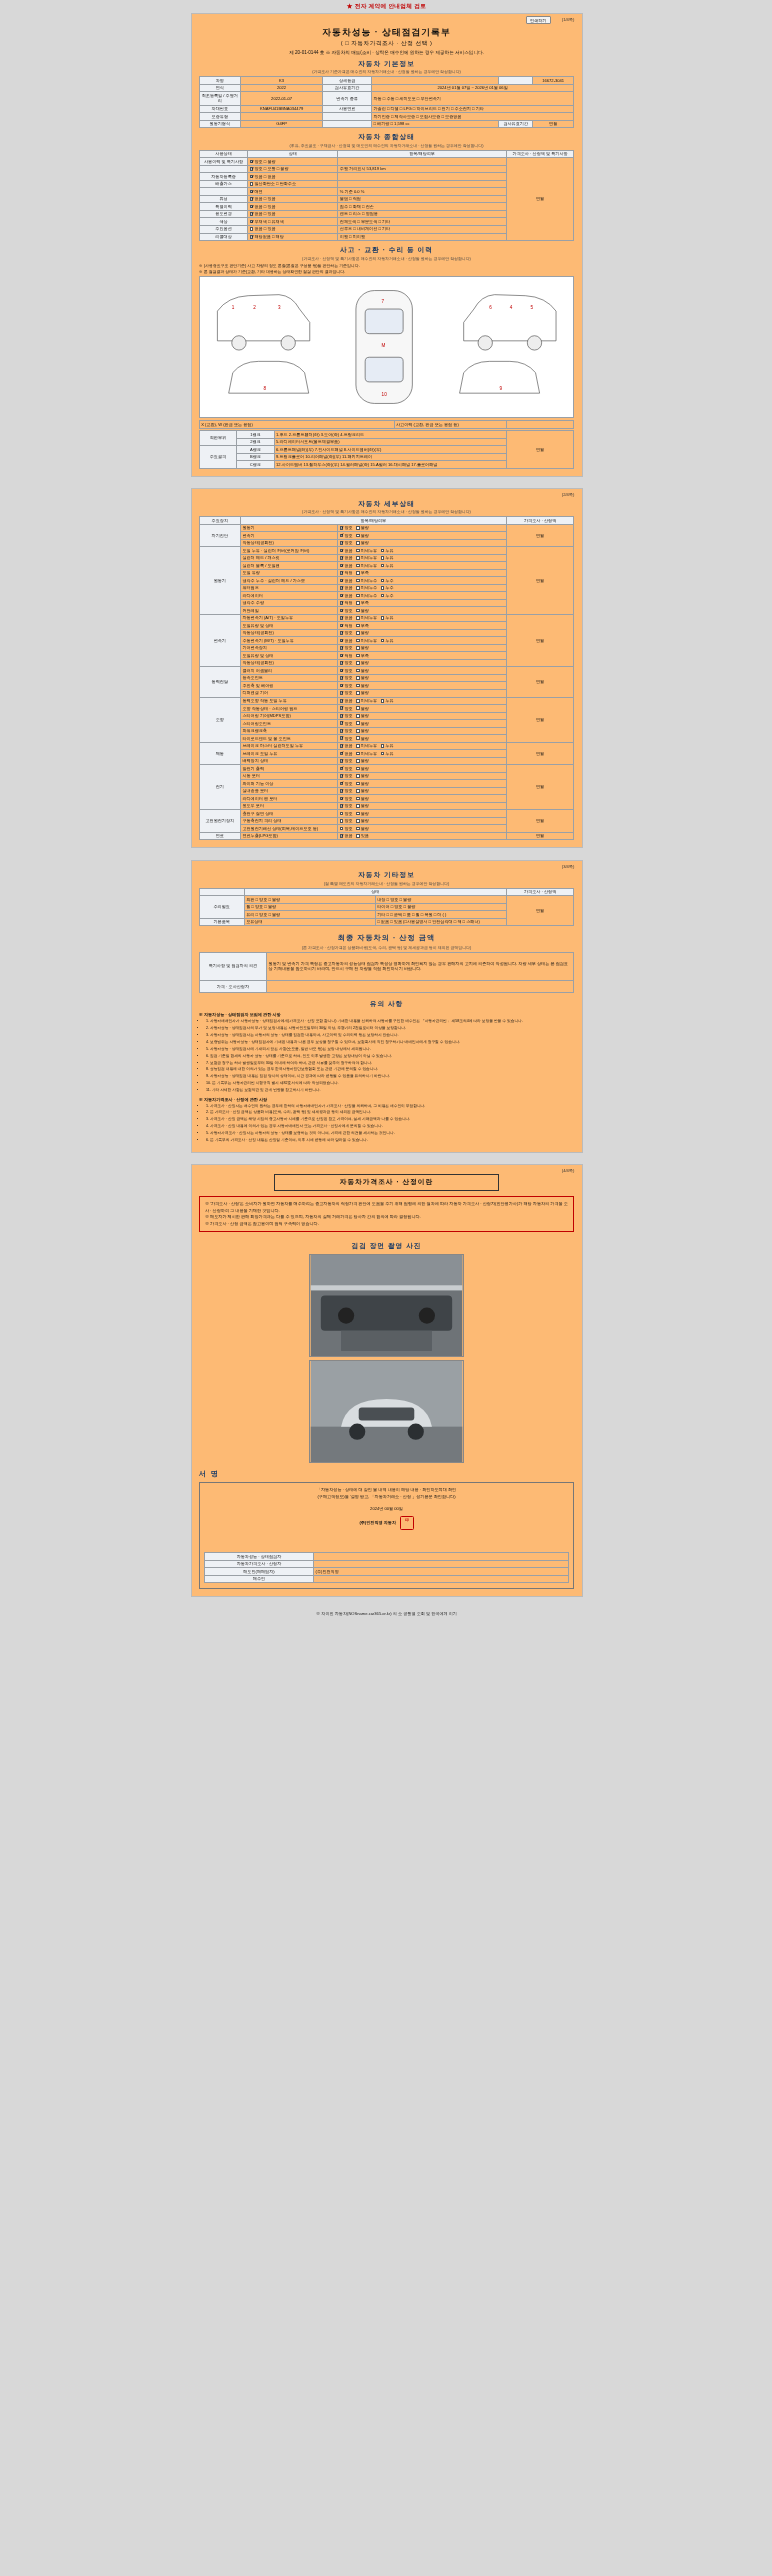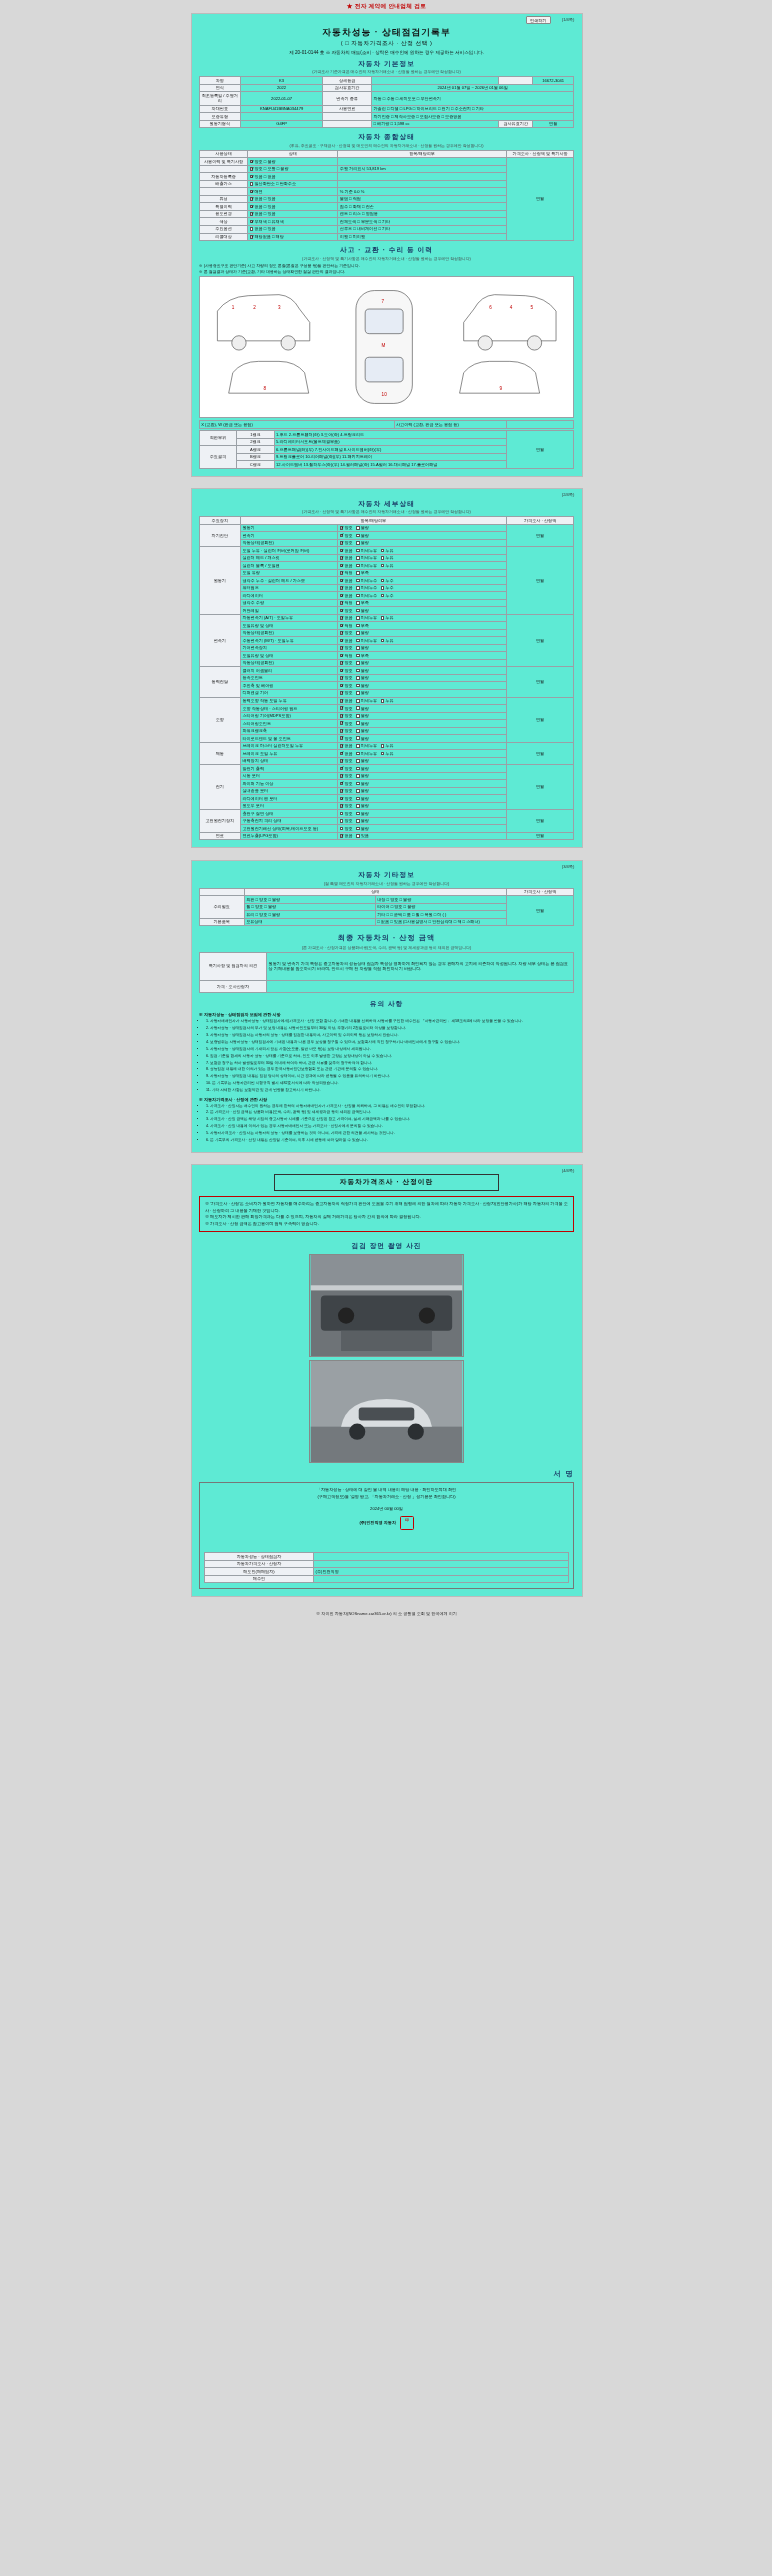--- a/index.html
+++ b/index.html
@@ -8,21 +8,21 @@
     width:773px;
     background:#d8d8d8;
     font-family:"Liberation Sans", sans-serif;
     font-size:4.6px;
     color:#111;
   }
   .wrap { width:773px; }
   .topbar { text-align:center; padding:3.1px 0 2.1px; }
   .topbar .red { color:#c00000; font-size:5.7px; font-weight:bold; letter-spacing:0.3px;}
   .page {
-    width:392px; margin:0 auto 11.3px; background:#5eead4; padding:5.2px 7.2px 7.2px;
+    width:392px; margin:0 auto 11.3px; background:#fdba74; padding:5.2px 7.2px 7.2px;
     position:relative; border:0.5px solid #bbb;
   }
   .pageno { position:absolute; right:7.2px; top:3.1px; font-size:4.1px; color:#333; }
   .printbtn {
     position:absolute; right:31px; top:2.1px; border:0.5px solid #888; background:#f3f3f3;
     font-size:4.1px; padding:0.5px 3.1px; border-radius:1px;
   }
   h1.doc-title {
     text-align:center; font-size:8.8px; font-weight:bold; letter-spacing:1px;
     margin:7.2px 0 1px;
@@ -51,21 +51,21 @@
   .price-title { text-align:center; font-size:7.2px; font-weight:bold; color:#1a3b66; letter-spacing:1px; margin:6.2px 0 2.1px;}
   .caution-title {
     border:0.5px solid #333; text-align:center; font-size:6.7px; font-weight:bold;
     padding:3.1px 0; letter-spacing:1px; margin:3.1px auto 5.2px; width:60%;
   }
   .redbox { border:1px solid #c00000; padding:4.1px 5.2px; font-size:4.1px; line-height:1.6; color:#111;}
   .photos { text-align:center; }
   .photo {
     width:155px; height:103px; margin:3.1px auto; display:block; border:0.5px solid #888;
   }
-  .sign-title { text-align:right; font-size:7.2px; font-weight:bold; color:#1a3b66; letter-spacing:1.5px; margin:6.2px 0 3.1px;}
+  .sign-title { text-align:left; font-size:7.2px; font-weight:bold; color:#1a3b66; letter-spacing:1.5px; margin:6.2px 0 3.1px;}
   .sign-box { border:0.5px solid #777; padding:4.1px; font-size:4.1px; line-height:1.7; text-align:center;}
   .stamp {
     display:inline-block; width:13.4px; height:13.4px; border:1px solid #c00000; color:#c00000;
     border-radius:1.5px; font-size:3.6px; line-height:1.1; text-align:center; padding-top:1.5px;
     vertical-align:middle; margin-left:3.1px;
   }
   .footer-bar { text-align:center; font-size:4.1px; padding:3.1px 0 6.2px; color:#222; }
   ul.terms { margin:2.1px 0 0 0; padding-left:7.2px; }
   ul.terms li { font-size:3.7px; line-height:1.45; margin-bottom:1.5px; }
   .terms-head { font-size:4.1px; font-weight:bold; margin:3.1px 0 1px; }

